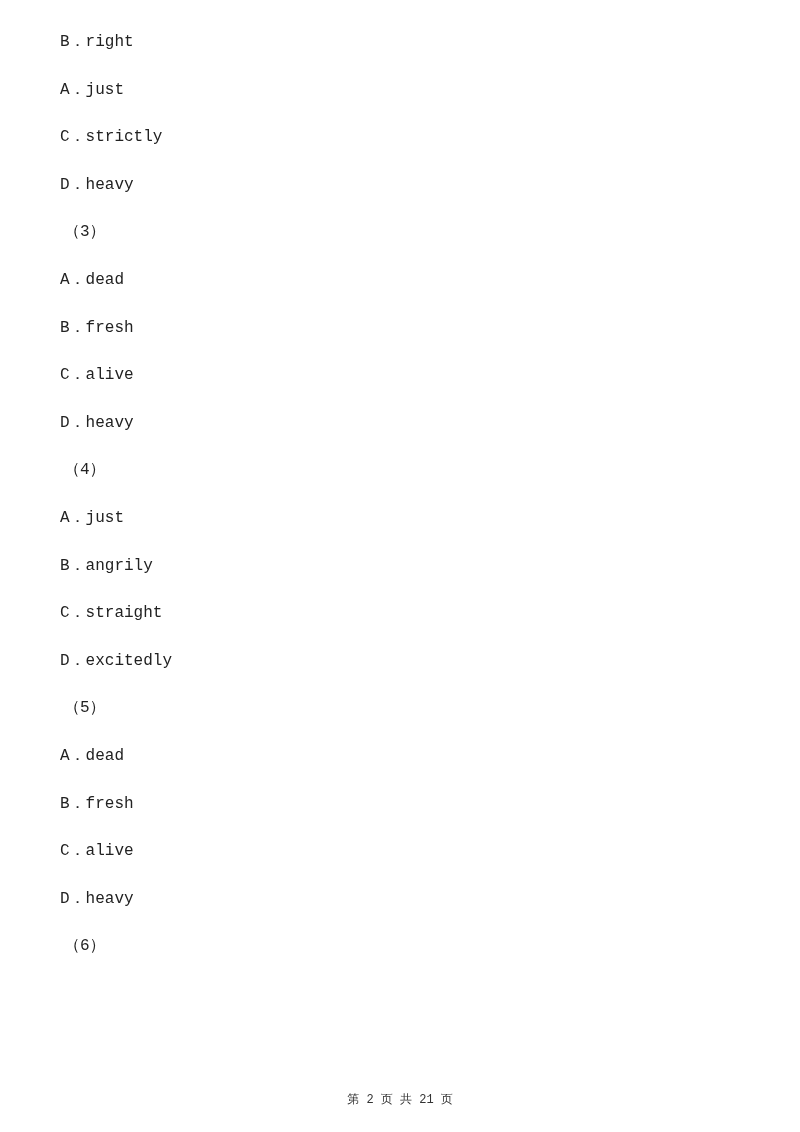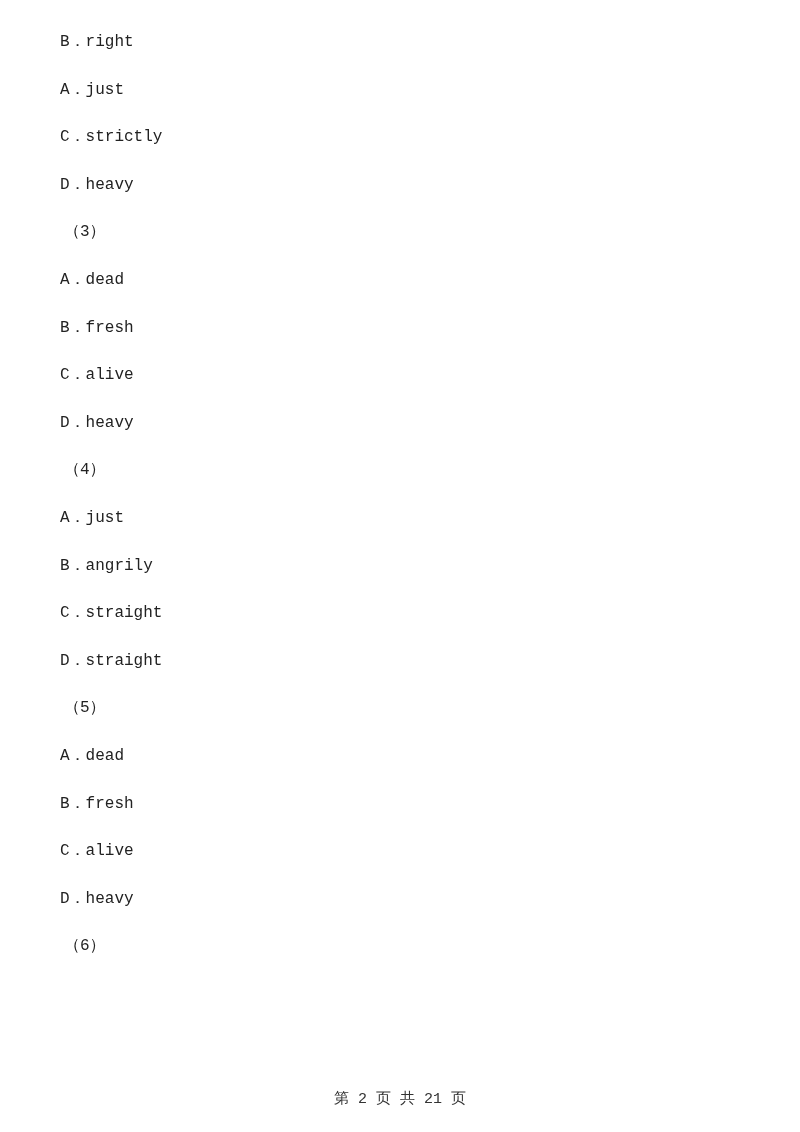--- a/index.html
+++ b/index.html
@@ -35,21 +35,21 @@
       line-height: 1.6;
       padding-left: 4px;
     }
 
     .page-footer {
       position: absolute;
       bottom: 24px;
       left: 0;
       right: 0;
       text-align: center;
-      font-size: 15px;
+      font-size: 12px;
       color: #333;
     }
   </style>
 </head>
 <body>
 
 <div class="page-content">
 
   <div>
     <div class="option-line">B．right</div>
@@ -64,21 +64,21 @@
     <div class="option-line">B．fresh</div>
     <div class="option-line">C．alive</div>
     <div class="option-line">D．heavy</div>
   </div>
 
   <div class="section-label">（4）</div>
   <div>
     <div class="option-line">A．just</div>
     <div class="option-line">B．angrily</div>
     <div class="option-line">C．straight</div>
-    <div class="option-line">D．straight</div>
+    <div class="option-line">D．excitedly</div>
   </div>
 
   <div class="section-label">（5）</div>
   <div>
     <div class="option-line">A．dead</div>
     <div class="option-line">B．fresh</div>
     <div class="option-line">C．alive</div>
     <div class="option-line">D．heavy</div>
   </div>
 

